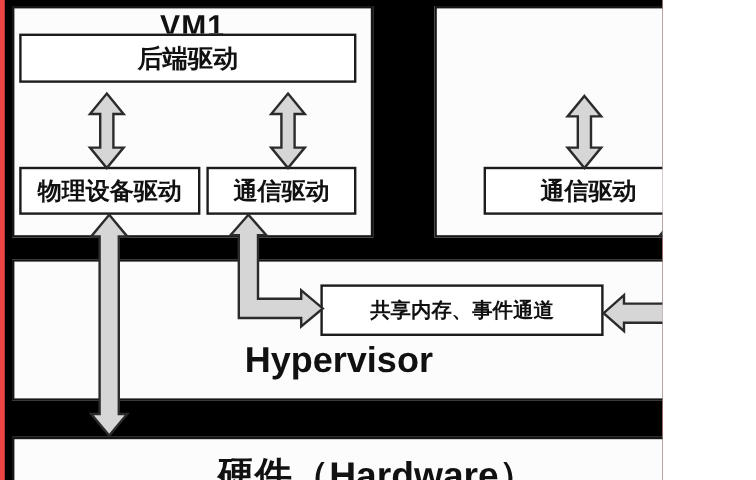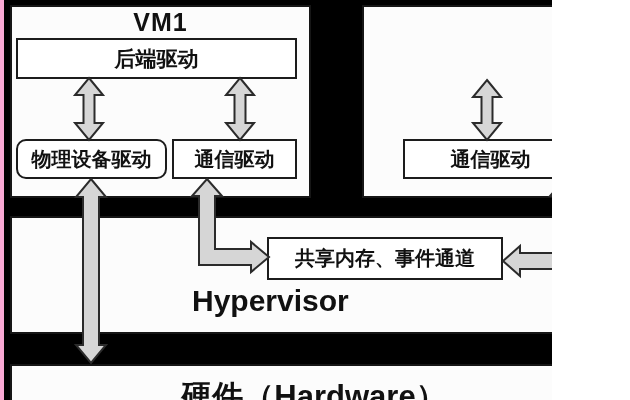--- a/index.html
+++ b/index.html
@@ -6,21 +6,21 @@
     --bg:#000000;
     --panel:#fcfcfc;
     --box-border:#1c1c1c;
     --arrow-fill:#d6d6d6;
     --arrow-stroke:#2b2b2b;
     --text:#111111;
   }
   html,body{margin:0;padding:0;}
   body{font-family:"Liberation Sans","DejaVu Sans",sans-serif;background:#ffffff;}
   .stage{
-    position:relative;width:552px;height:400px;overflow:hidden;background:#f9a8d4;
+    position:relative;width:552px;height:400px;overflow:hidden;background:#ef4444;
   }
   .backdrop{
     position:absolute;left:4px;top:0;width:618px;height:400px;background:var(--bg);
   }
   .right-margin{
     position:absolute;left:622px;top:0;width:8px;height:400px;background:#ffffff;border-left:1px solid #9a9a9a;
   }
   .panel{
     position:absolute;background:var(--panel);border:2px solid #161616;box-sizing:border-box;
   }
@@ -31,28 +31,28 @@
   .vm-title{
     position:absolute;text-align:center;font-weight:bold;font-size:25px;color:var(--text);letter-spacing:1px;
   }
   .vm1-title{left:10px;top:8px;width:301px;}
   .vm2-title{left:362px;top:8px;width:256px;}
   .dbox{
     position:absolute;background:#ffffff;border:2px solid var(--box-border);box-sizing:border-box;
     display:flex;align-items:center;justify-content:center;
     font-weight:bold;color:var(--text);font-size:21px;
   }
-  .box-backend{left:16px;top:38px;width:281px;height:41px;}
-  .box-physical{left:16px;top:139px;width:151px;height:40px;font-size:20px;border-radius:10px;}
+  .box-backend{left:16px;top:28px;width:281px;height:41px;}
+  .box-physical{left:16px;top:139px;width:151px;height:40px;font-size:20px;}
   .box-comm1{left:172px;top:139px;width:125px;height:40px;font-size:20px;}
   .box-frontend{left:403px;top:38px;width:175px;height:42px;}
   .box-comm2{left:403px;top:139px;width:175px;height:40px;font-size:20px;}
-  .box-shared{left:267px;top:237px;width:236px;height:43px;font-size:20px;border-width:2px;}
+  .box-shared{left:267px;top:237px;width:236px;height:43px;font-size:17px;border-width:2px;}
   .hyp-label{
-    position:absolute;left:192px;top:284px;font-weight:bold;font-size:30px;color:var(--text);
+    position:absolute;left:204px;top:284px;font-weight:bold;font-size:30px;color:var(--text);
   }
   .hw-label{
     position:absolute;left:10px;top:376px;width:608px;text-align:center;
     font-weight:bold;font-size:31px;color:var(--text);
   }
   svg.arrows{
     position:absolute;left:0;top:0;width:630px;height:400px;pointer-events:none;
   }
   svg.arrows polygon{
     fill:var(--arrow-fill);stroke:var(--arrow-stroke);stroke-width:2;stroke-linejoin:miter;

